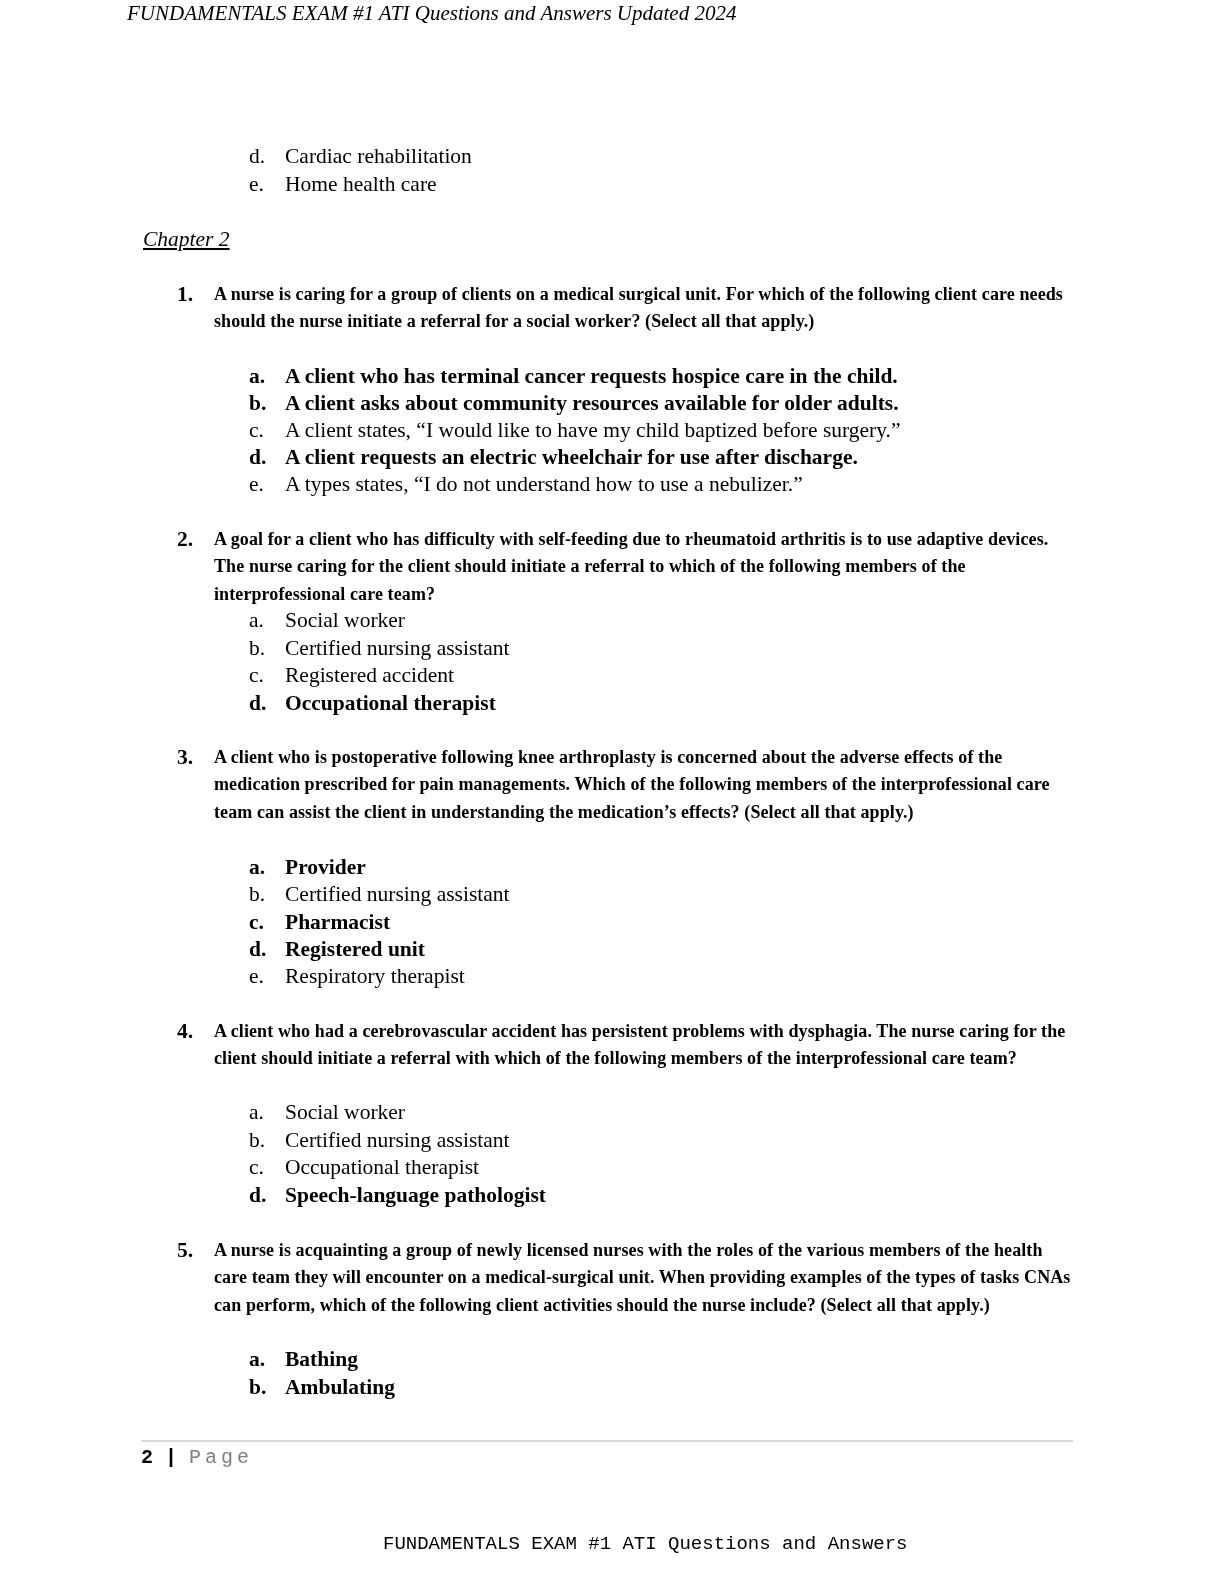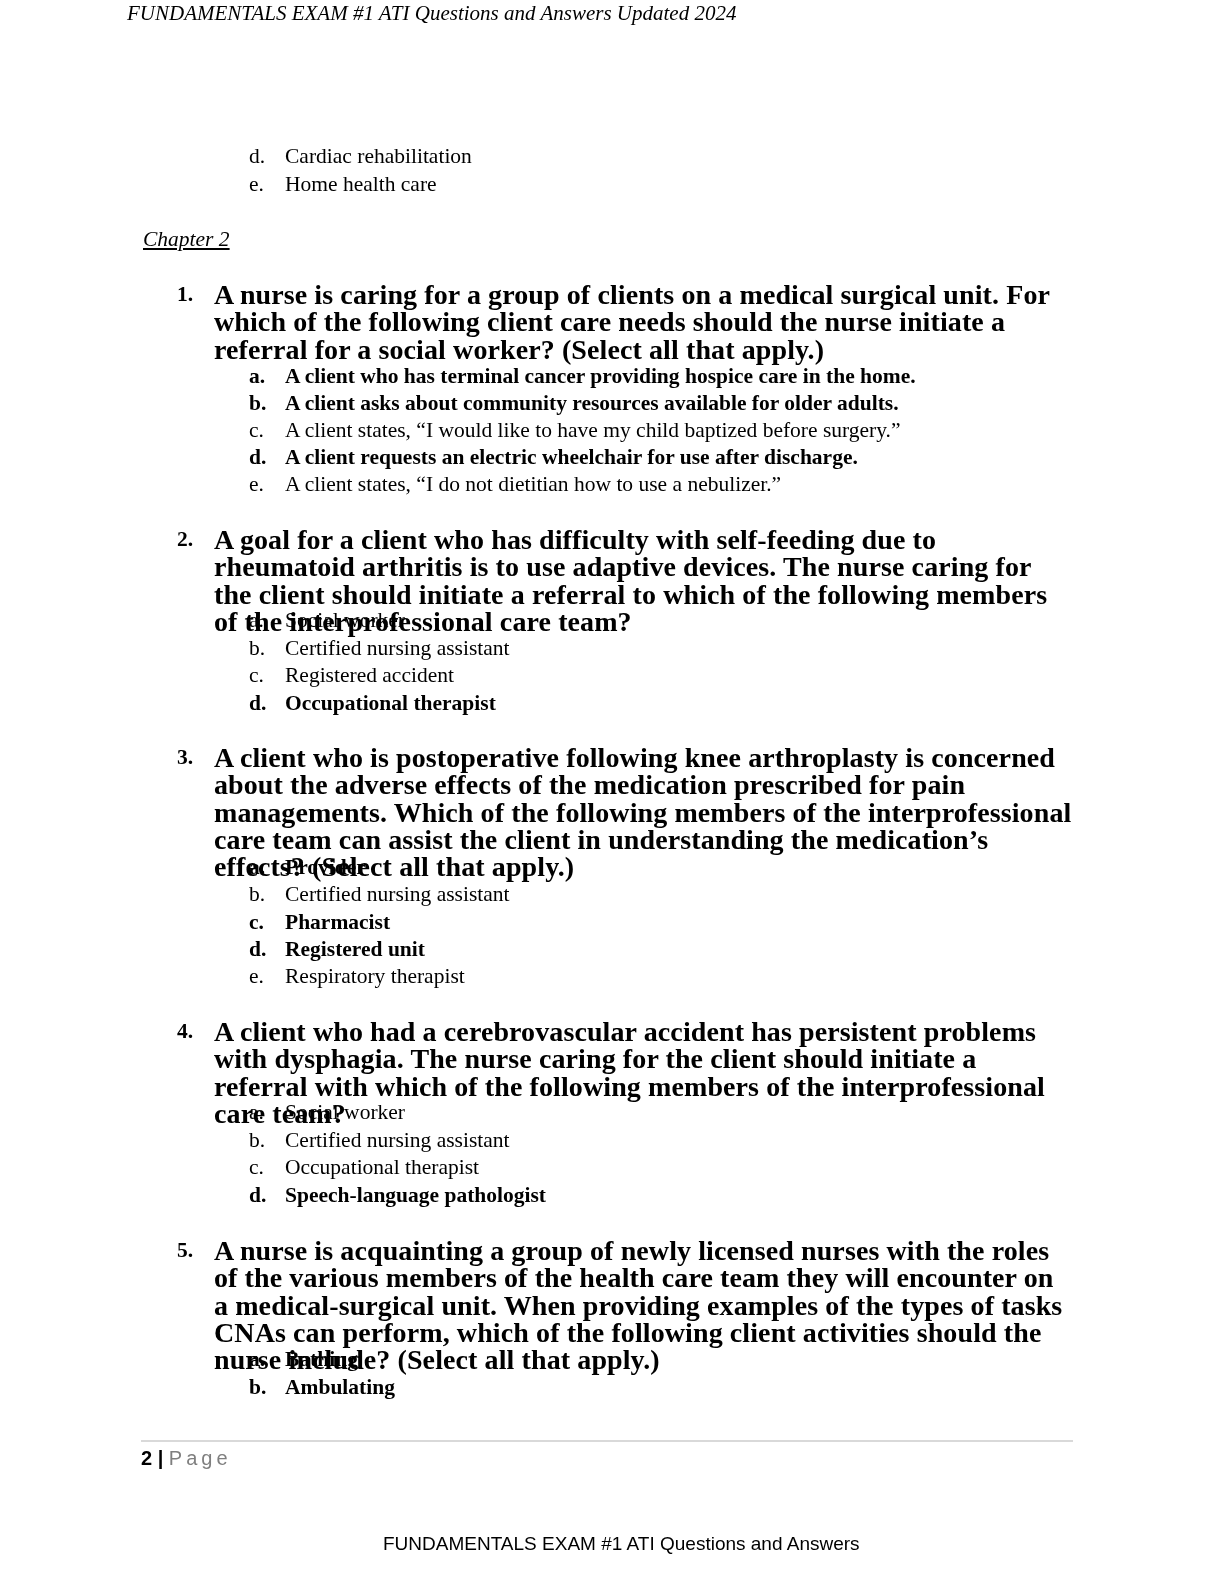--- a/index.html
+++ b/index.html
@@ -1,31 +1,31 @@
 <!DOCTYPE html>
 <html><head>
   <meta charset="utf-8">
   <style>
     html, body { margin: 0; padding: 0; background: #ffffff; }
     body { width: 1224px; height: 1584px; position: relative; overflow: hidden; color: #000; }
     .serif { font-family: "Liberation Serif", "DejaVu Serif", serif; }
-    .sans { font-family: Liberation Sans, sans-serif; }
+    .sans { font-family: Liberation Mono, monospace; }
 
     #doc-header { position: absolute; left: 127px; top: 0px; font-size: 21px; line-height: 26px; white-space: nowrap; font-style: italic; }
 
     .opt { position: absolute; left: 0; font-size: 21.5px; line-height: 27px; white-space: nowrap; }
     .opt .letter { position: absolute; left: 249px; width: 30px; }
     .opt .text { position: absolute; left: 285px; text-align: right; }
     .opt.bold { font-weight: bold; }
 
     #chapter-heading { position: absolute; left: 143px; top: 225px; font-size: 21.5px; font-style: italic; line-height: 28px; text-decoration: underline; }
 
     .q { position: absolute; left: 0; width: 1224px; }
     .q .qnum { position: absolute; left: 177px; font-weight: bold; font-size: 21.5px; line-height: 27.3px; }
-    .q .qtext { position: absolute; left: 214px; width: 860px; font-weight: bold; font-size: 28px; line-height: 27.3px; letter-spacing: 0.1px; }
+    .q .qtext { position: absolute; left: 214px; width: 860px; font-weight: bold; font-size: 18px; line-height: 27.3px; letter-spacing: 0.1px; }
 
     #footer-rule { position: absolute; left: 141px; top: 1440px; width: 932px; height: 2px; background: #d9d9d9; }
     #page-number { position: absolute; left: 141px; top: 1446px; font-size: 20px; line-height: 24px; white-space: nowrap; }
     #page-number .num { font-weight: bold; }
     #page-number .sep { font-weight: bold; }
     #page-number .word { color: #7f7f7f; letter-spacing: 4px; }
     #doc-footer { position: absolute; left: 383px; top: 1535px; font-size: 19px; line-height: 18px; white-space: nowrap; }
   </style>
 </head>
 <body>
@@ -42,37 +42,37 @@
 </div>
 
 <div id="chapter-heading" class="serif">Chapter 2</div>
 
 <div class="q serif" style="top:281px">
   <span class="qnum">1.</span>
   <div class="qtext">A nurse is caring for a group of clients on a medical surgical unit. For which of the following client care needs should the nurse initiate a referral for a social worker? (Select all that apply.)</div>
 </div>
 <div class="opt serif bold" style="top:363px">
     <span class="letter">a.</span>
-    <span class="text">A client who has terminal cancer providing hospice care in the home.</span>
+    <span class="text">A client who has terminal cancer requests hospice care in the child.</span>
   </div>
 <div class="opt serif bold" style="top:390px">
     <span class="letter">b.</span>
     <span class="text">A client asks about community resources available for older adults.</span>
   </div>
 <div class="opt serif" style="top:417px">
     <span class="letter">c.</span>
     <span class="text">A client states, “I would like to have my child baptized before surgery.”</span>
   </div>
 <div class="opt serif bold" style="top:444px">
     <span class="letter">d.</span>
     <span class="text">A client requests an electric wheelchair for use after discharge.</span>
   </div>
 <div class="opt serif" style="top:471px">
     <span class="letter">e.</span>
-    <span class="text">A client states, “I do not dietitian how to use a nebulizer.”</span>
+    <span class="text">A types states, “I do not understand how to use a nebulizer.”</span>
   </div>
 
 <div class="q serif" style="top:526px">
   <span class="qnum">2.</span>
   <div class="qtext">A goal for a client who has difficulty with self-feeding due to rheumatoid arthritis is to use adaptive devices. The nurse caring for the client should initiate a referral to which of the following members of the interprofessional care team?</div>
 </div>
 <div class="opt serif" style="top:607px">
     <span class="letter">a.</span>
     <span class="text">Social worker</span>
   </div>

